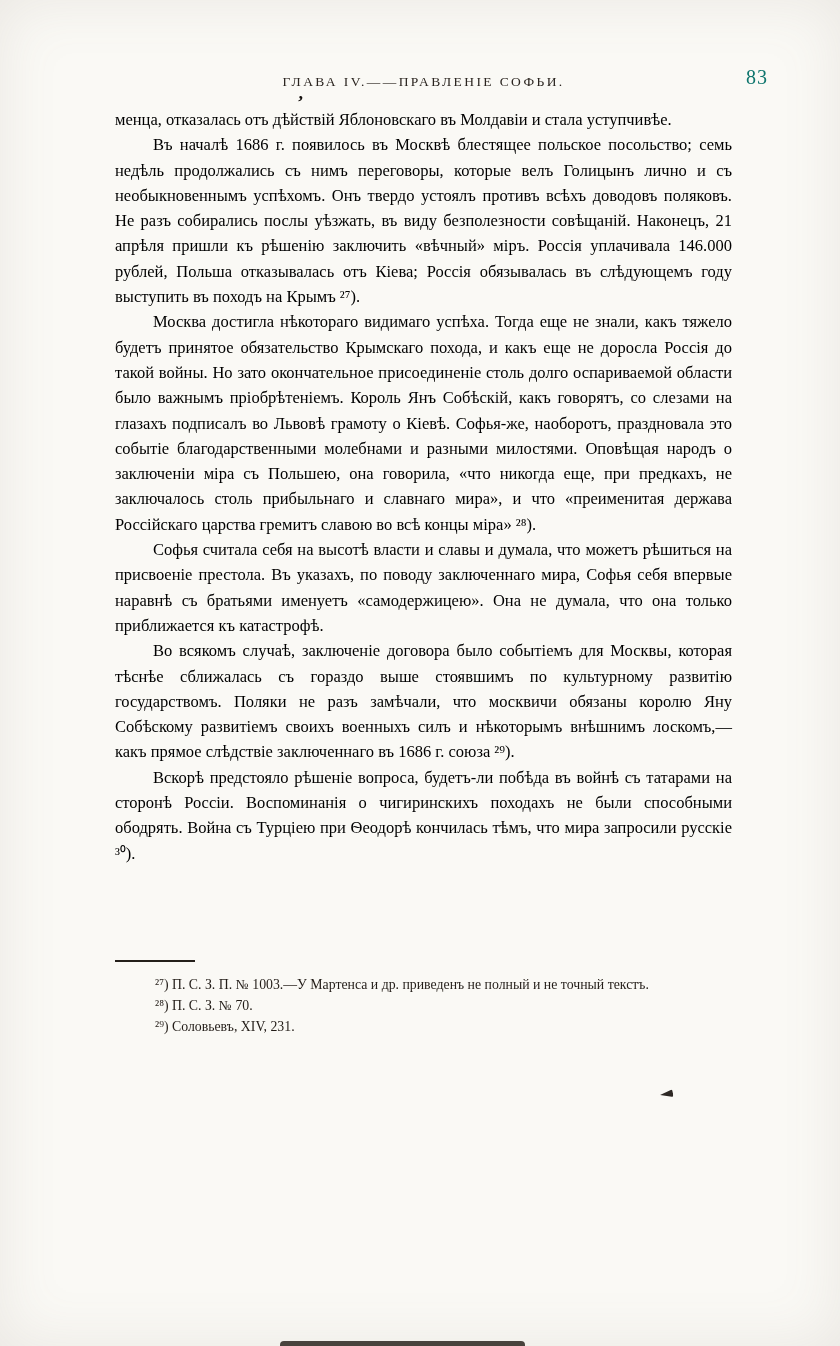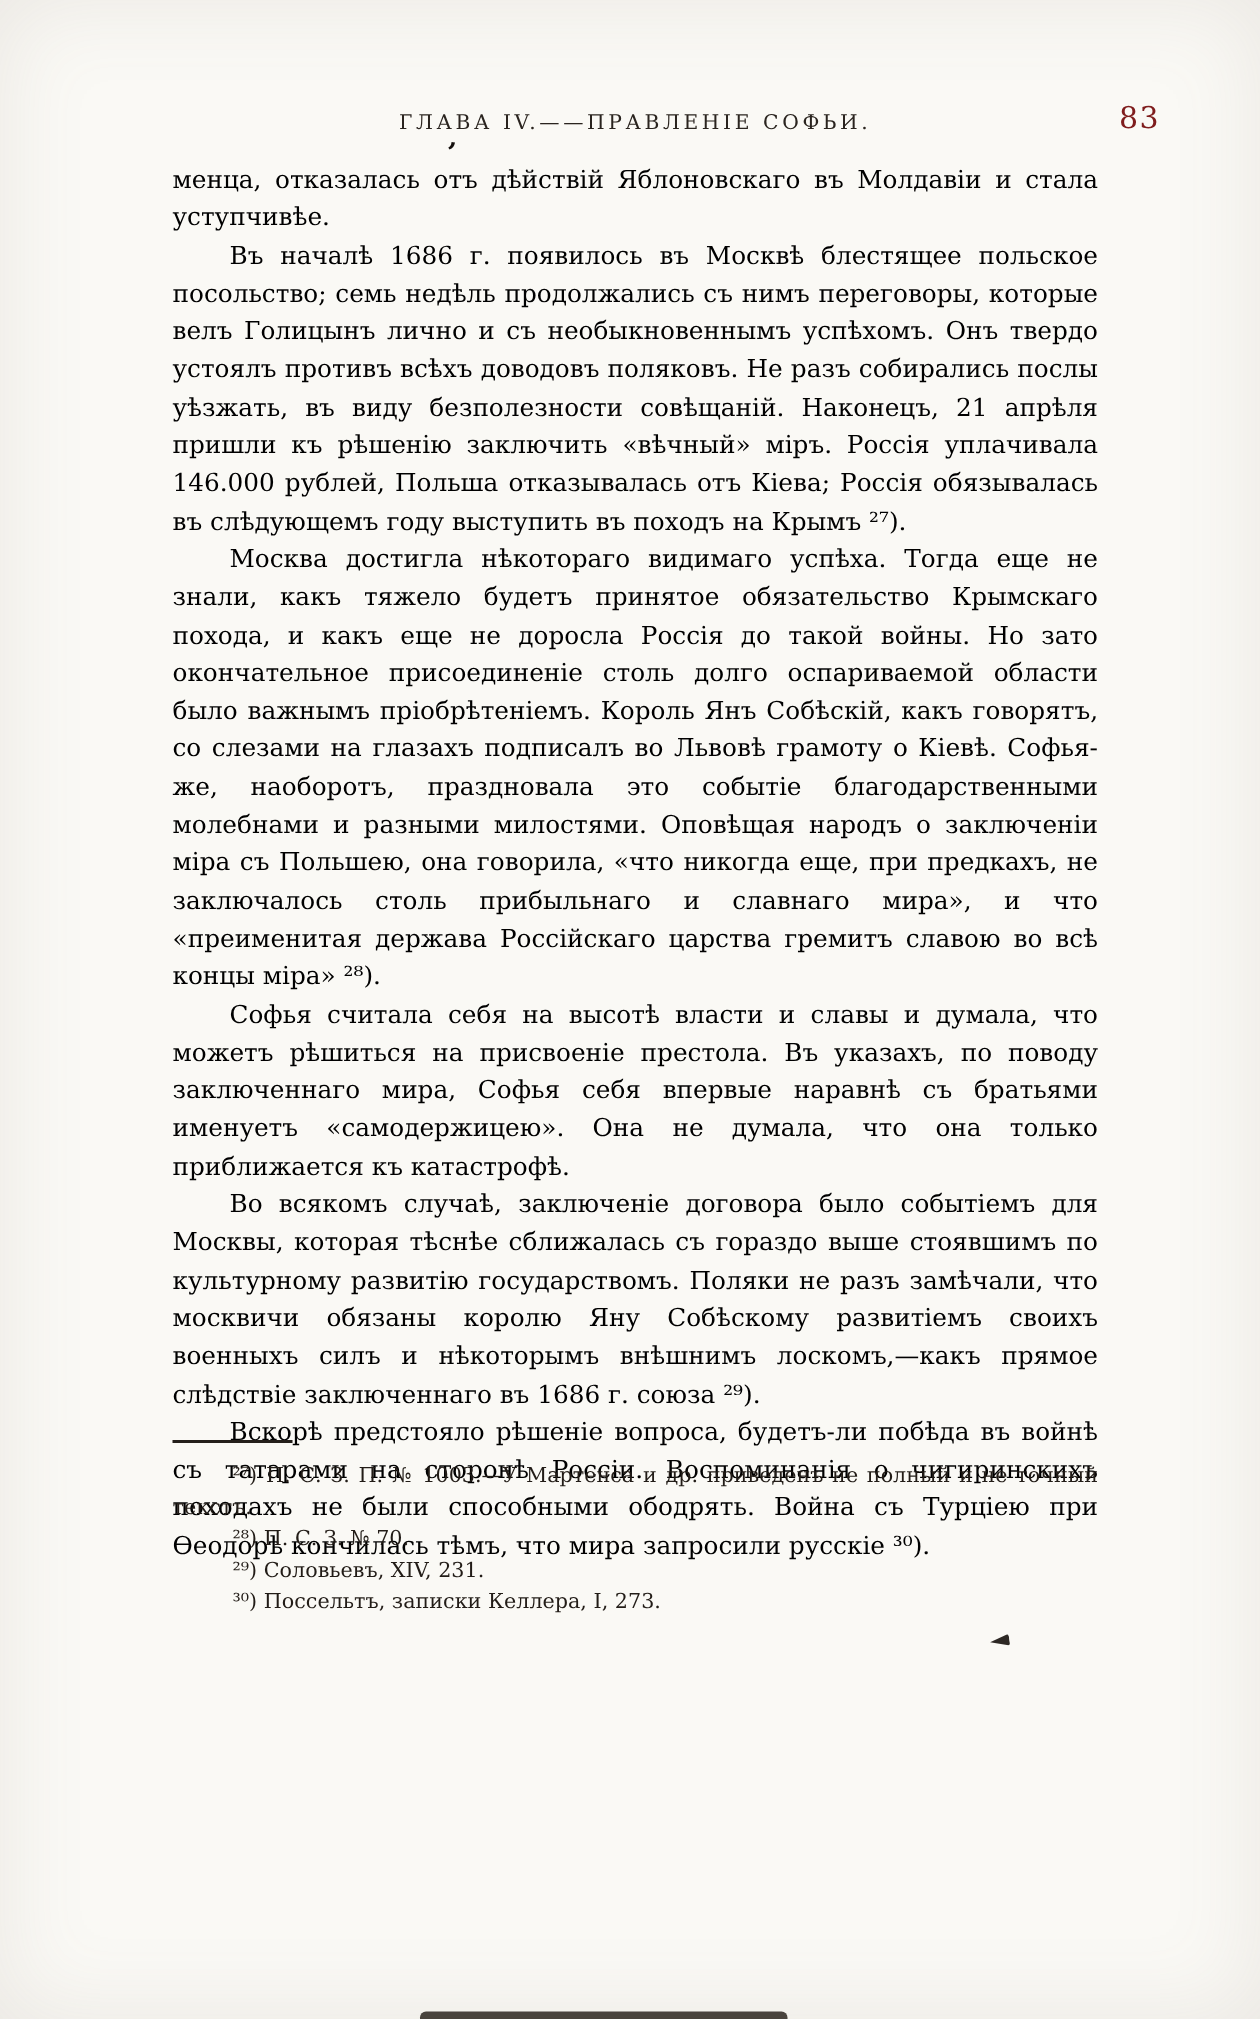--- a/index.html
+++ b/index.html
@@ -9,40 +9,41 @@
     background: #f3f2ee;
   }
   .page {
     position: relative;
     width: 840px;
     height: 1346px;
     background: #faf9f5;
     color: #1c1713;
     overflow: hidden;
     box-shadow: inset 0 0 60px rgba(120,110,95,0.12);
+    font-family: Liberation Serif, serif;
   }
   
   .running-title {
     position: absolute;
     top: 74px;
     left: 115px;
     width: 617px;
     text-align: center;
     font-size: 13.5px;
     letter-spacing: 2.4px;
     color: #2a241f;
     white-space: nowrap;
   }
   .page-number {
     position: absolute;
     top: 66px;
     left: 746px;
     font-size: 20px;
     letter-spacing: 1px;
-    color: #7f1d1d;
+    color: #0f766e;
   }
   
   .body-text {
     position: absolute;
     top: 107px;
     left: 115px;
     width: 617px;
     font-size: 16.5px;
     line-height: 25.3px;
     text-align: justify;
@@ -122,19 +123,18 @@
     <p class="para">Софья считала себя на высотѣ власти и славы и думала, что можетъ рѣшиться на присвоеніе престола. Въ указахъ, по поводу заключеннаго мира, Софья себя впервые наравнѣ съ братьями именуетъ «самодержицею». Она не думала, что она только приближается къ катастрофѣ.</p>
     <p class="para">Во всякомъ случаѣ, заключеніе договора было событіемъ для Москвы, которая тѣснѣе сближалась съ гораздо выше стоявшимъ по культурному развитію государствомъ. Поляки не разъ замѣчали, что москвичи обязаны королю Яну Собѣскому развитіемъ своихъ военныхъ силъ и нѣкоторымъ внѣшнимъ лоскомъ,—какъ прямое слѣдствіе заключеннаго въ 1686 г. союза ²⁹).</p>
     <p class="para">Вскорѣ предстояло рѣшеніе вопроса, будетъ-ли побѣда въ войнѣ съ татарами на сторонѣ Россіи. Воспоминанія о чигиринскихъ походахъ не были способными ободрять. Война съ Турціею при Ѳеодорѣ кончилась тѣмъ, что мира запросили русскіе ³⁰).</p>
   </div>
 
   <div class="footnotes">
     <hr class="footnote-divider">
     <p class="footnote">²⁷) П. С. З. П. № 1003.—У Мартенса и др. приведенъ не полный и не точный текстъ.</p>
     <p class="footnote">²⁸) П. С. З. № 70.</p>
     <p class="footnote">²⁹) Соловьевъ, XIV, 231.</p>
-    <p class="footnote">³⁰) Поссельтъ, записки Келлера, I, 273.</p>
   </div>
 
   <div class="ink-smudge"></div>
   <div class="scan-edge-artifact"></div>
 
 </div>
 
 </body></html>

